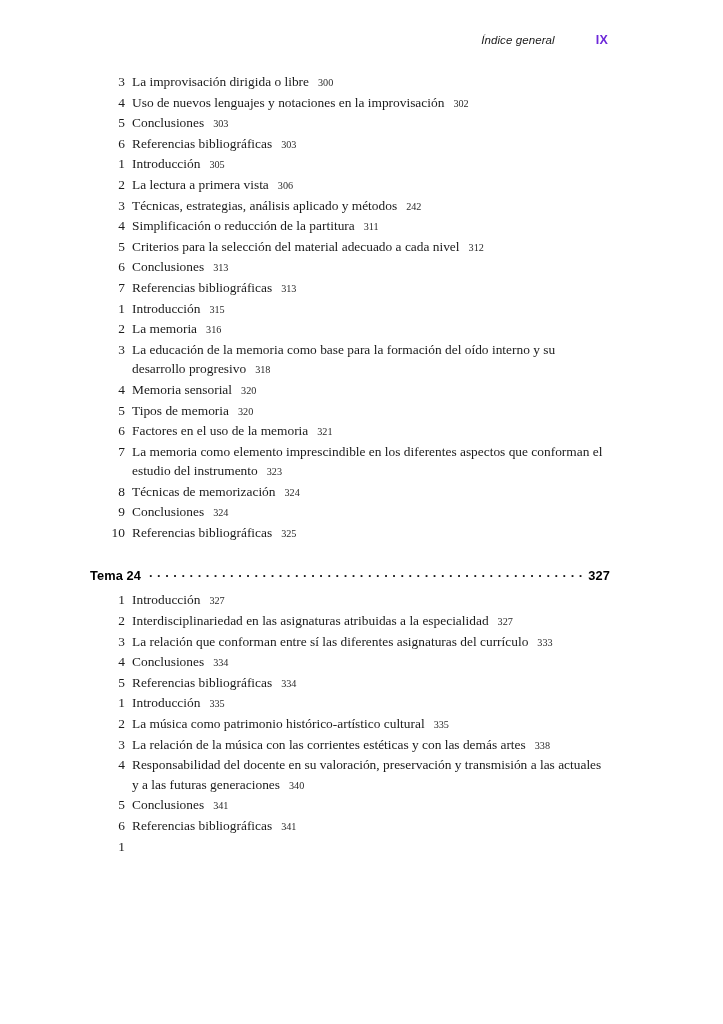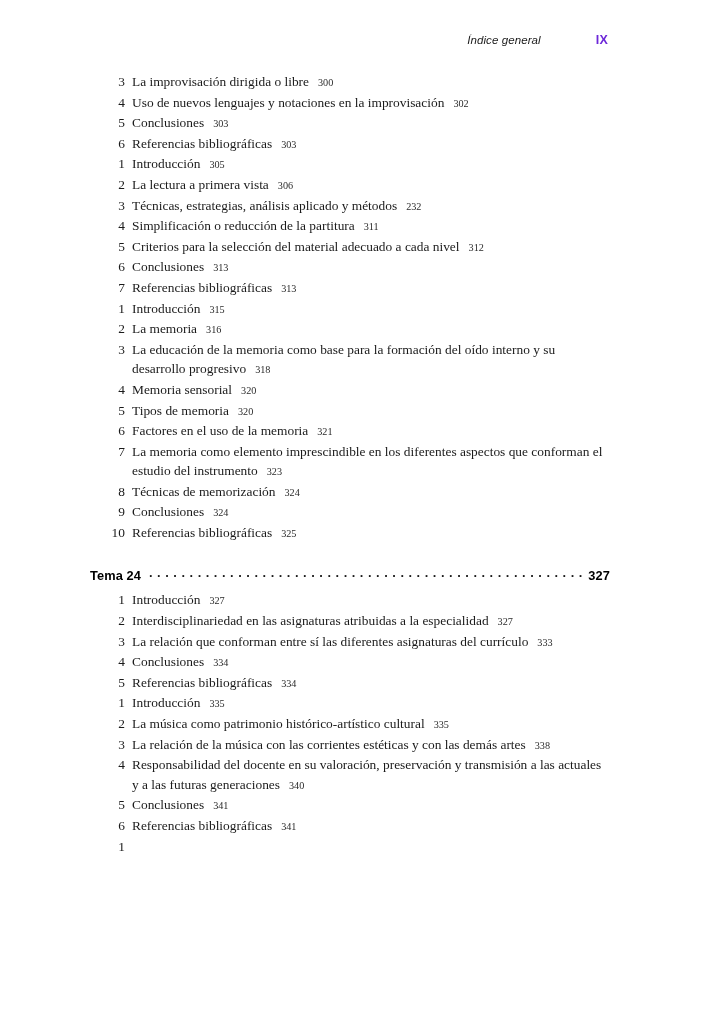--- a/index.html
+++ b/index.html
@@ -27,21 +27,20 @@
   
   .running-head {
     position: absolute;
     top: 33px;
     left: 116px;
     right: 115px;
     height: 20px;
     display: flex;
     justify-content: flex-end;
     align-items: baseline;
-    gap: 14px;
   }
   .running-head-title {
     font-family: "Liberation Sans", "DejaVu Sans", sans-serif;
     font-style: italic;
     font-size: 11.5px;
     color: #1a1a1a;
     letter-spacing: 0.1px;
   }
   .running-head-folio {
     font-family: "Liberation Sans", "DejaVu Sans", sans-serif;
@@ -165,21 +164,21 @@
         <div class="entry">
           <span class="entry-num">1</span>
           <span class="entry-body"><span class="entry-text">Introducción</span><span class="entry-page">305</span></span>
         </div>
         <div class="entry">
           <span class="entry-num">2</span>
           <span class="entry-body"><span class="entry-text">La lectura a primera vista</span><span class="entry-page">306</span></span>
         </div>
         <div class="entry">
           <span class="entry-num">3</span>
-          <span class="entry-body"><span class="entry-text">Técnicas, estrategias, análisis aplicado y métodos</span><span class="entry-page">232</span></span>
+          <span class="entry-body"><span class="entry-text">Técnicas, estrategias, análisis aplicado y métodos</span><span class="entry-page">242</span></span>
         </div>
         <div class="entry">
           <span class="entry-num">4</span>
           <span class="entry-body"><span class="entry-text">Simplificación o reducción de la partitura</span><span class="entry-page">311</span></span>
         </div>
         <div class="entry">
           <span class="entry-num">5</span>
           <span class="entry-body"><span class="entry-text">Criterios para la selección del material adecuado a cada nivel</span><span class="entry-page">312</span></span>
         </div>
         <div class="entry">

